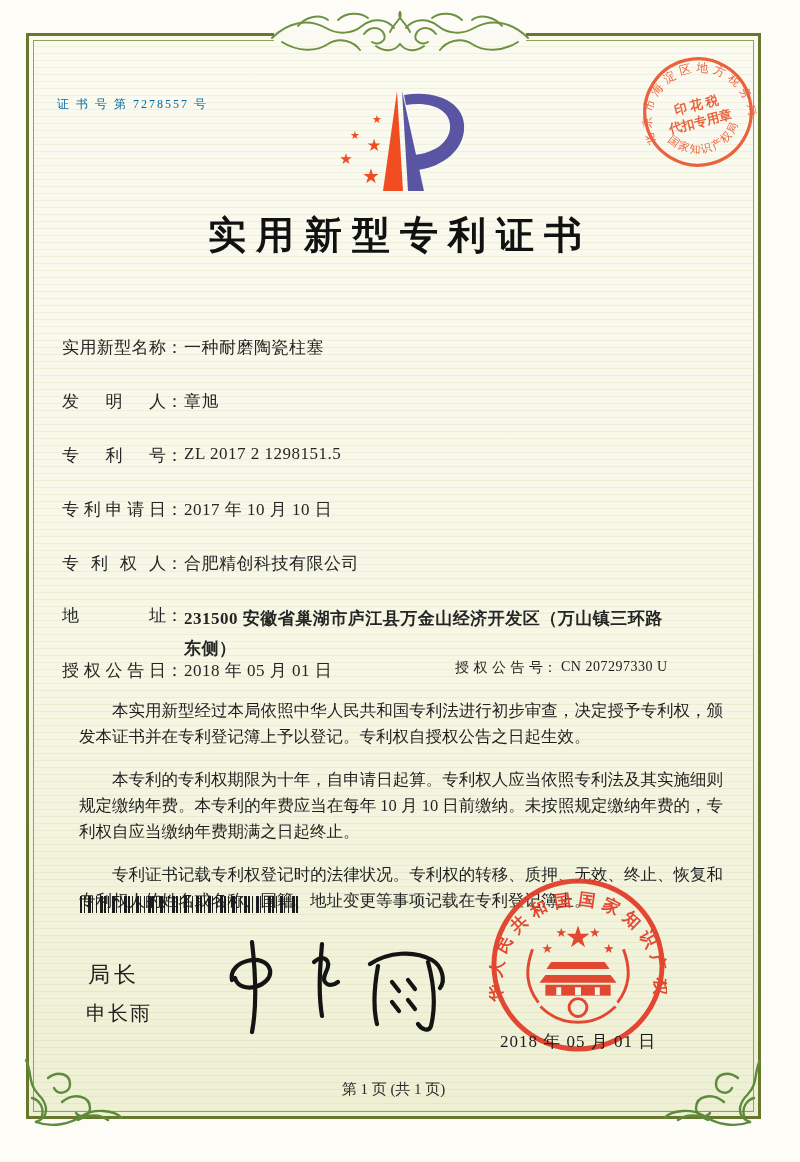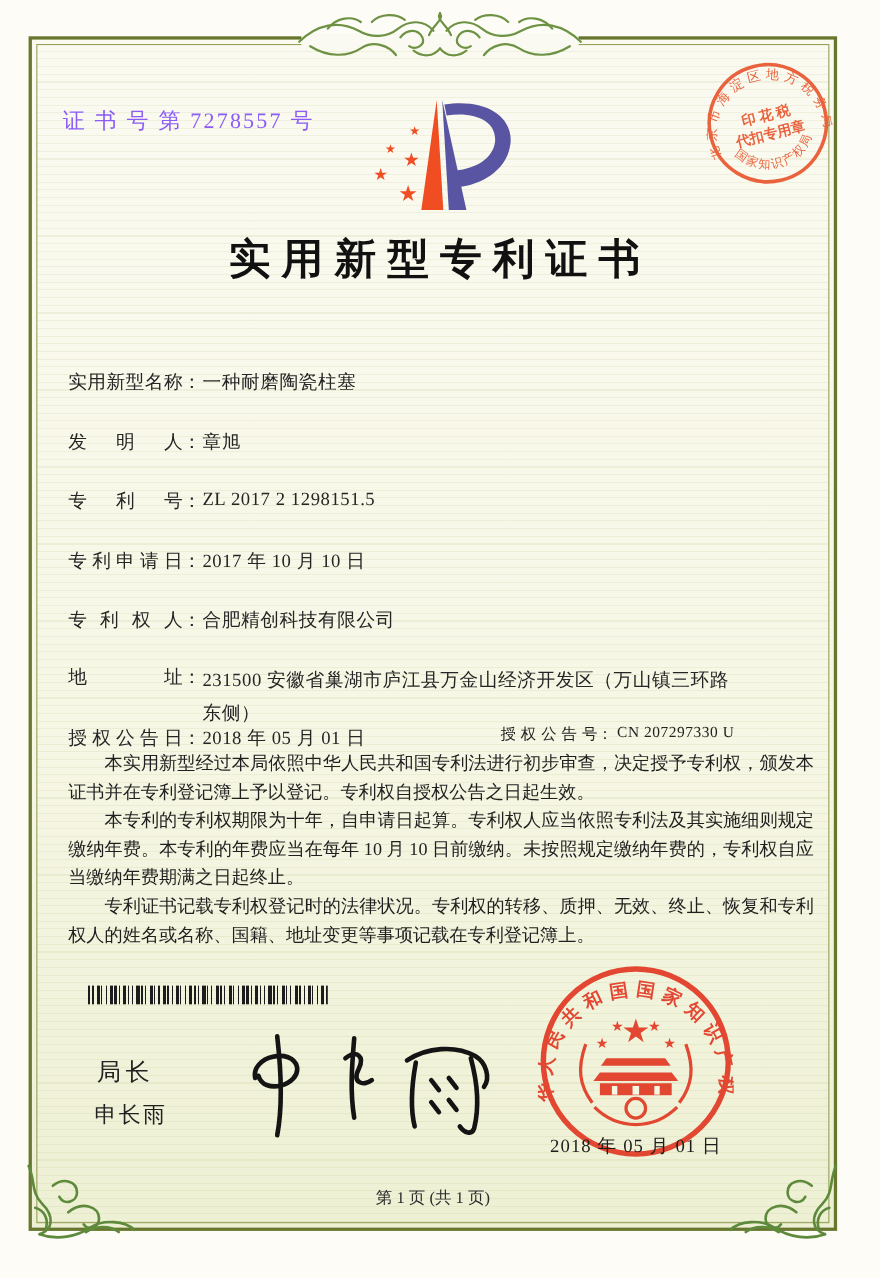--- a/index.html
+++ b/index.html
@@ -17,35 +17,35 @@
     box-sizing:border-box;
     background:linear-gradient(180deg,#fbfaf1 0%,#f7f7e6 55%,#eef0d4 100%);
   }
   .border-inner{
     position:absolute;left:4px;top:4px;right:4px;bottom:4px;
     border:1px solid #96a156;
     background:
       repeating-linear-gradient(0deg, rgba(170,180,110,.14) 0 1px, transparent 1px 7px);
   }
   
-  .cert-no{left:57px;top:96px;font-size:20px;letter-spacing:2px;color:#8b5cf6;}
+  .cert-no{left:57px;top:96px;font-size:12px;letter-spacing:2px;color:#0369a1;}
   .doc-title{left:0;top:210px;width:800px;text-align:center;
     font-size:38px;font-weight:bold;letter-spacing:10px;color:#111;}
   
   .row{left:62px;font-size:17px;color:#252525;white-space:nowrap;}
   .flabel{display:inline-block;width:104px;text-align:justify;text-align-last:justify;vertical-align:top;}
   .colon{display:inline-block;width:18px;vertical-align:top;}
   .fvalue{display:inline-block;vertical-align:top;letter-spacing:.5px;}
-  .fvalue.wide{white-space:normal;width:482px;line-height:30px;}
+  .fvalue.wide{white-space:normal;width:482px;line-height:30px;font-weight:bold;}
   .grant-no{left:455px;top:659px;font-size:14px;white-space:nowrap;}
   .grant-no .flabel{width:88px;}
   
   .body-text{left:62px;top:681px;width:678px;font-size:16.5px;line-height:26px;
     text-align:justify;color:#1f1f1f;}
-  .body-text p{margin:0;text-indent:2em;}
+  .body-text p{margin:17px;text-indent:2em;}
   
   .barcode{left:80px;top:896px;width:218px;height:17px;
     background:repeating-linear-gradient(90deg,
       #1c1c1c 0 2px,transparent 2px 4px,#1c1c1c 4px 5px,transparent 5px 8px,
       #1c1c1c 8px 11px,transparent 11px 12px,#1c1c1c 12px 13px,transparent 13px 16px,
       #1c1c1c 16px 17px,transparent 17px 20px,#1c1c1c 20px 23px,transparent 23px 24px);
   }
   
   .sig-role{left:88px;top:960px;font-size:22px;letter-spacing:4px;}
   .sig-name{left:86px;top:1000px;font-size:20px;letter-spacing:2px;text-align:right;}

